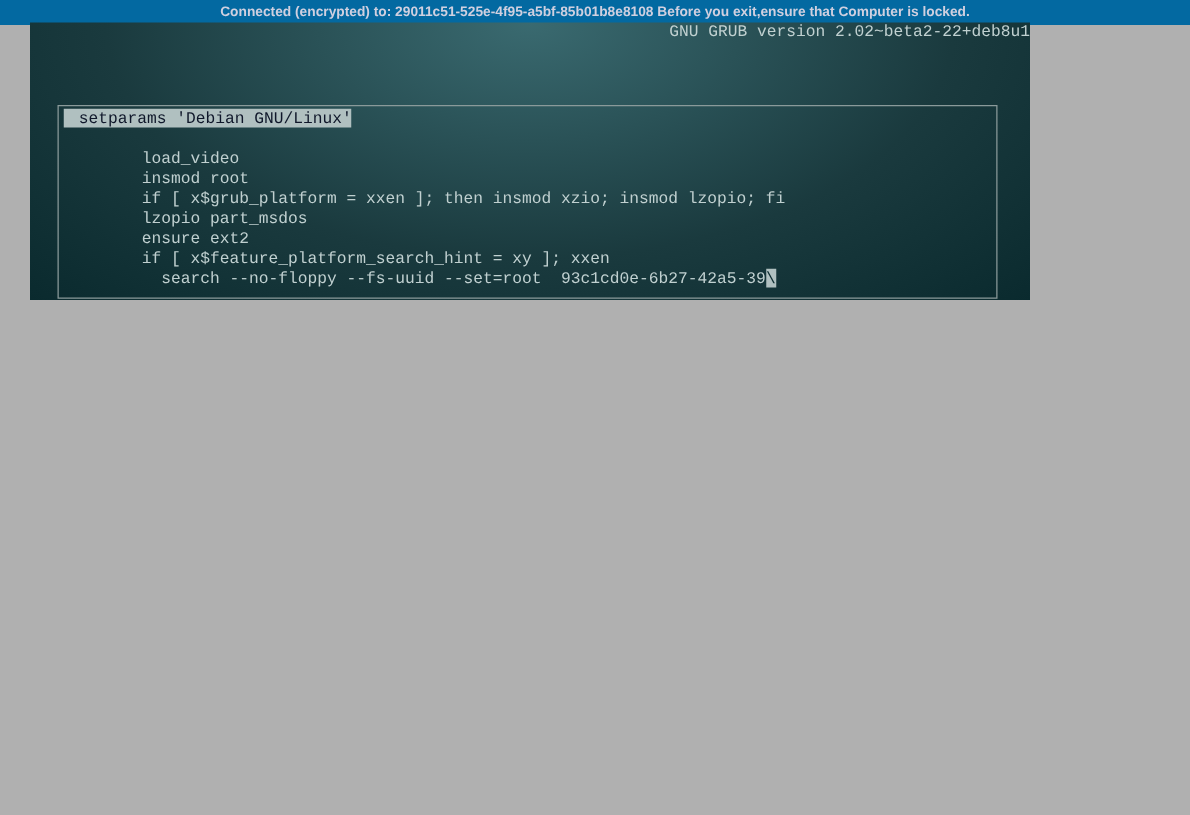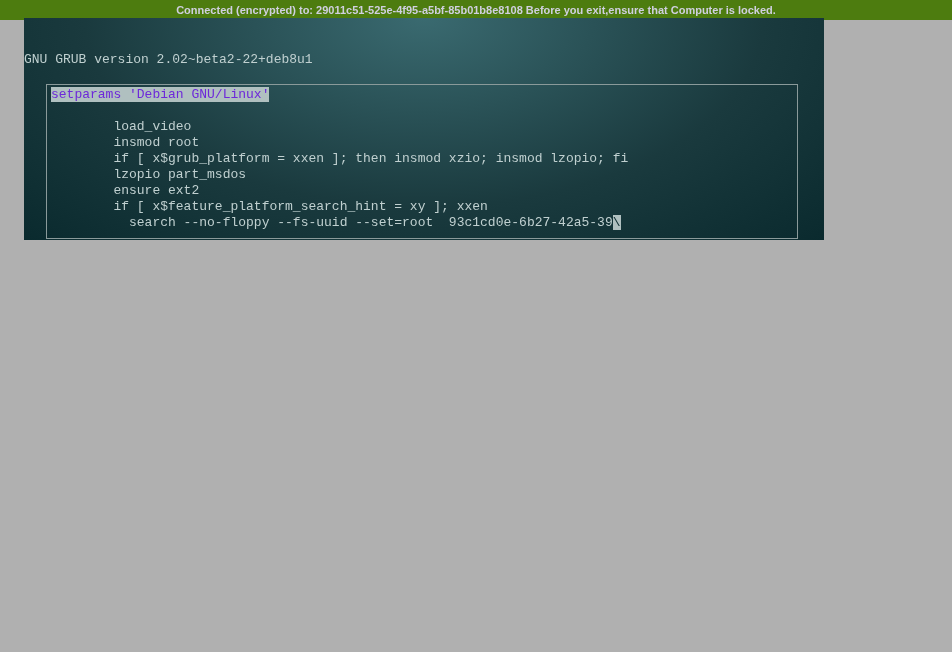--- a/index.html
+++ b/index.html
@@ -12,21 +12,21 @@
       width: 952px;
       height: 652px;
       background: #b0b0b0;
       font-family: 'Courier New', monospace;
       overflow: hidden;
     }
     
     .status-bar {
       width: 100%;
       height: 20px;
-      background: #4d7c0f;
+      background: #0369a1;
       color: #d0d0e0;
       font-size: 11px;
       font-family: Arial, sans-serif;
       font-weight: bold;
       text-align: center;
       display: flex;
       align-items: center;
       justify-content: center;
       line-height: 18px;
     }
@@ -38,22 +38,21 @@
       width: 800px;
       height: 222px;
       background: radial-gradient(ellipse at center top, #3a6a70 0%, #1a3a3e 60%, #0a2a2e 100%);
       overflow: hidden;
     }
     
     .grub-title {
       color: #c0d0d0;
       font-size: 13px;
       font-family: 'Courier New', monospace;
-      text-align: left;
-      padding-top: 34px;
+      text-align: right;
       letter-spacing: 0px;
     }
     
     .grub-box {
       position: absolute;
       left: 22px;
       top: 66px;
       width: 752px;
       height: 155px;
       border: 1px solid #8a9a9a;
@@ -65,22 +64,23 @@
       color: #c0d0d0;
       font-size: 13px;
       font-family: 'Courier New', monospace;
       line-height: 16px;
       padding: 2px 4px;
       white-space: pre;
     }
     
     .highlighted-line {
       background: #b0c0c0;
-      color: #6d28d9;
+      color: #0f172a;
       display: inline;
+      padding-left: 12px;
     }
     
     .line-end-cursor {
       background: #b0c0c0;
       color: #0a2a2e;
     }
     
     .gray-area {
       position: absolute;
       left: 0;

